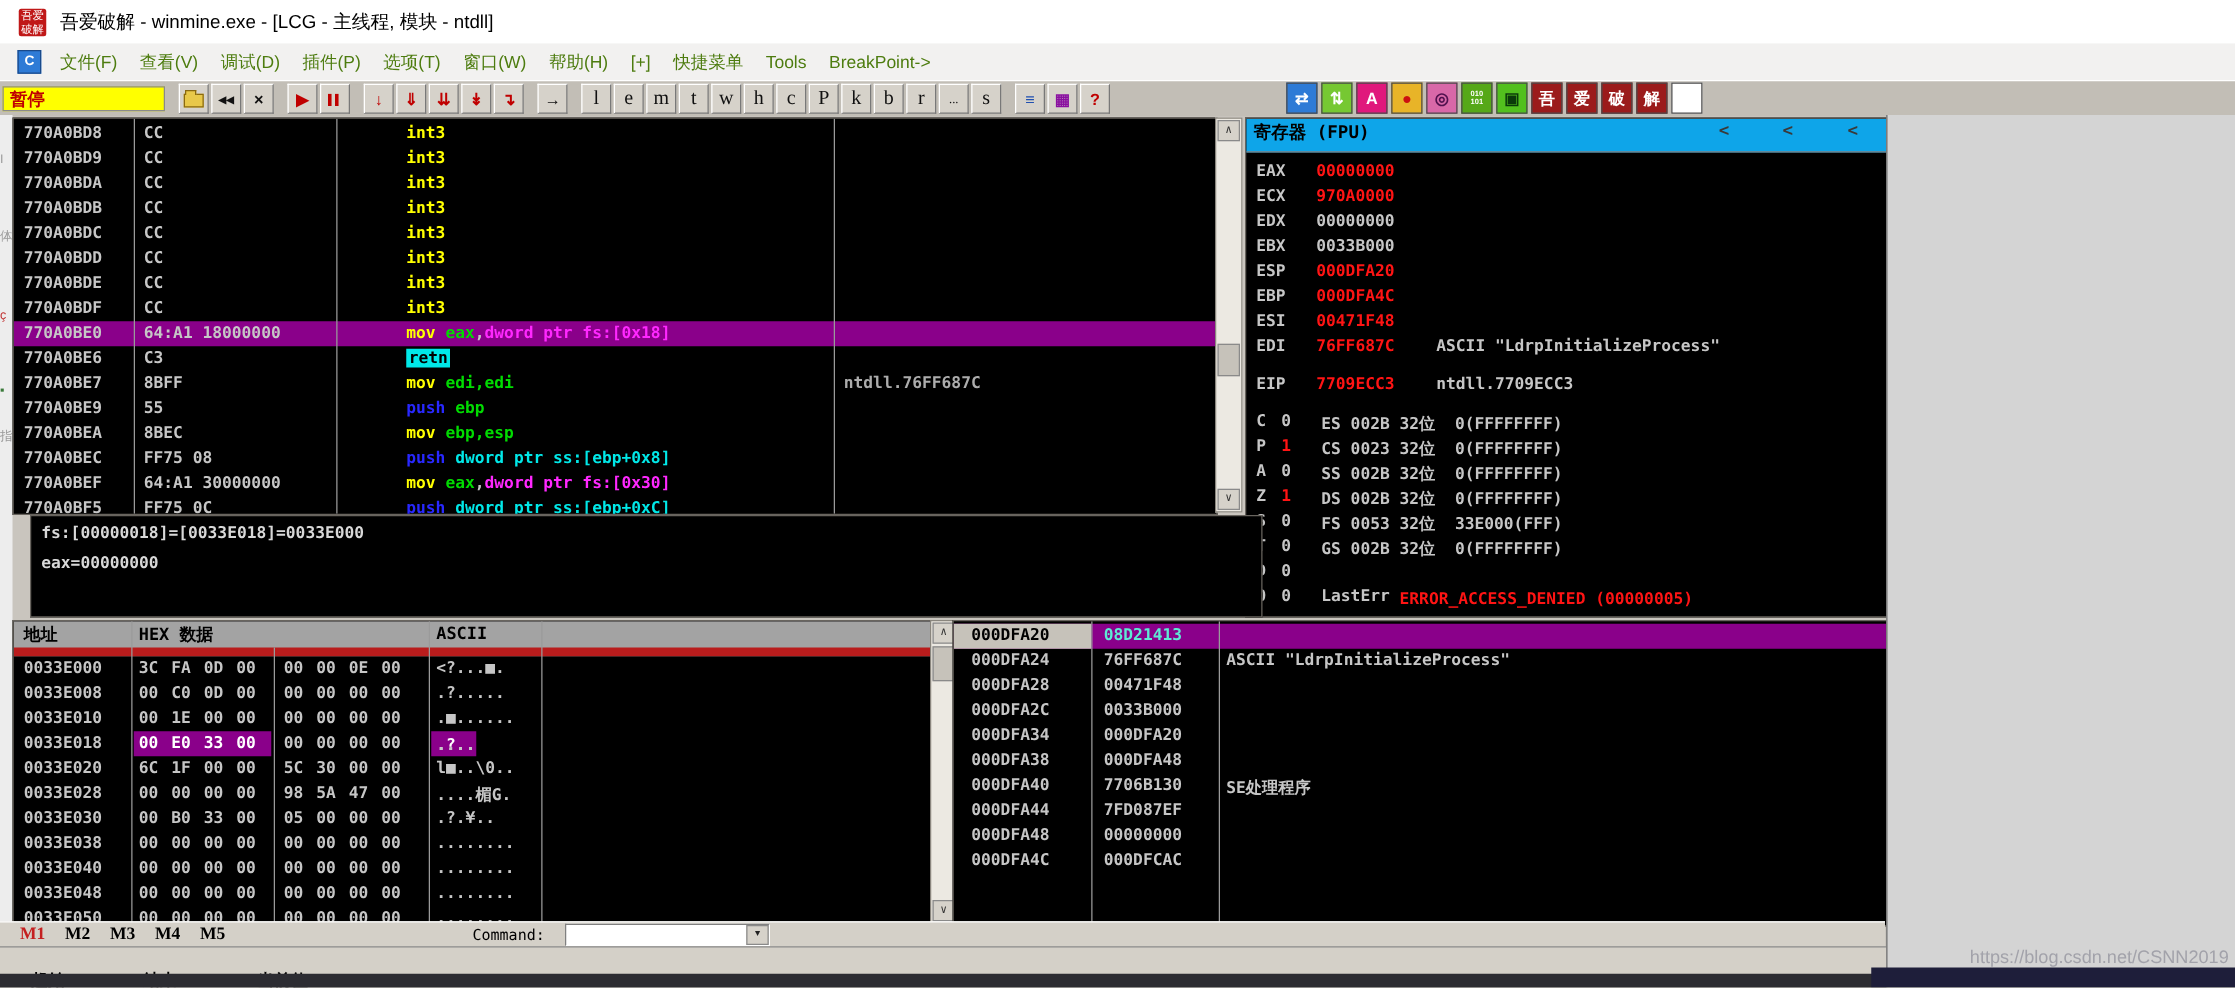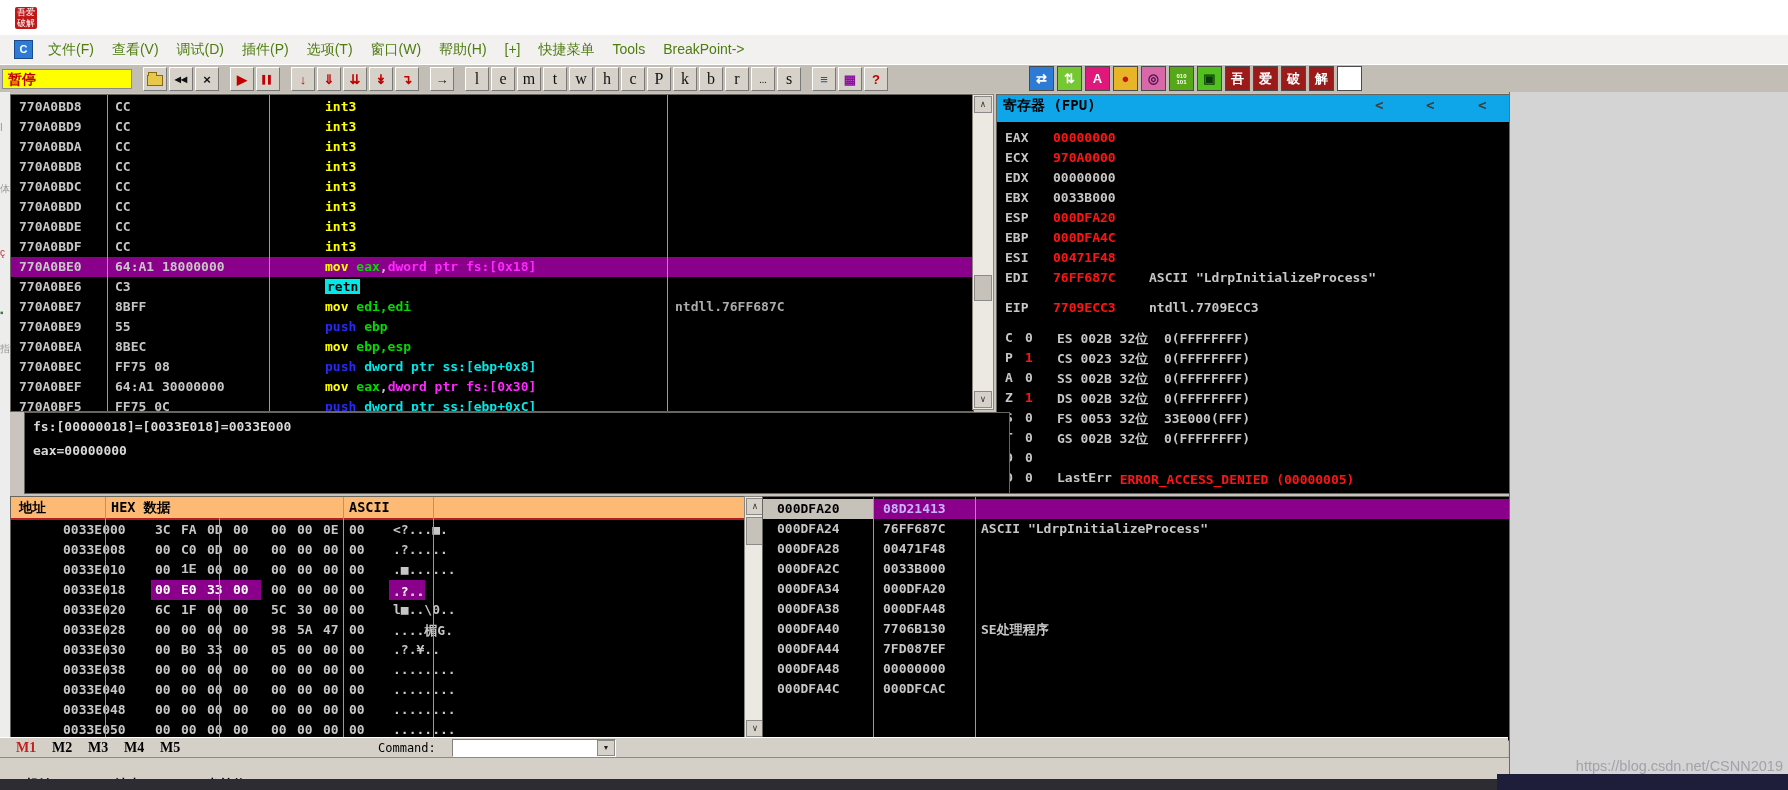--- a/index.html
+++ b/index.html
@@ -71,39 +71,39 @@
   .rval{left:56px;}
   .rcomment{left:152px;}
   .fletter{left:8px;}
   .fbit{left:28px;}
   .fseg{left:60px;white-space:pre;}
   .red{color:#FF1414;}
   .spacer{height:10px;}
   #info{left:24px;top:412px;width:984px;height:80px;}
   .info-line{position:absolute;left:8px;color:#D8D8D8;white-space:pre;}
   #hexpane{left:10px;top:496px;width:734px;height:241px;}
-  .hex-header{position:relative;height:21px;background:#fdba74;border-bottom:2px solid #b91c1c;color:#000;}
+  .hex-header{position:relative;height:21px;background:#a3a3a3;border-bottom:7px solid #b91c1c;color:#000;}
   .hex-header span{position:absolute;top:2px;color:#000;font-size:13.5px;}
   .hh-addr{left:8px;}
   .hh-hex{left:100px;}
   .hh-ascii{left:338px;}
-  .hrow{position:relative;height:20px;white-space:pre;margin-left:44px;}
+  .hrow{position:relative;height:20px;white-space:pre;}
   .hrow span{position:absolute;top:2px;}
   .h-addr{left:8px;}
   .h-ascii{left:338px;}
   .hlblock{position:absolute;top:0;height:20px;background:#8A008A;}
   .hlw{color:#FFFFFF;}
   #stackpane{left:762px;top:496px;width:746px;height:241px;padding-top:2px;}
   .srow{position:relative;height:20px;white-space:pre;}
   .srow span{position:absolute;top:2px;}
   .s-addr{left:14px;}
   .s-val{left:120px;}
   .s-com{left:218px;}
   .srow.sel{background:#8A008A;}
-  .srow.sel .s-val{color:#c4b5fd;}
+  .srow.sel .s-val{color:#5eead4;}
   .addrcell{position:absolute;left:0;top:0;width:110px;height:20px;background:#C6C2BA;}
   .srow.sel .s-addr{color:#000;}
   
   #cmdbar{position:absolute;left:0;top:737px;width:1508px;height:20px;background:#D4D0C8;
           border-top:1px solid #FFF;}
   .mtab{position:absolute;top:2px;font-family:"Liberation Serif",serif;font-weight:bold;
         font-size:14px;color:#000;}
   .mtab.active{color:#C42020;text-align:right;}
   .cmdlabel{position:absolute;left:378px;top:3px;font-family:"DejaVu Sans Mono",monospace;
             font-size:12px;color:#000;}
@@ -122,20 +122,21 @@
   #sliver{position:absolute;left:0;top:92px;width:10px;height:687px;background:#EDEDED;overflow:hidden;}
   .frag{position:absolute;left:0;width:10px;color:#9A9A9A;font-size:10px;}
 </style>
 </head>
 <body>
 
 <div id="app">
 
   <div class="titlebar">
     <div class="app-icon">吾爱破解</div>
+    <div class="title-text">吾爱破解 - winmine.exe - [LCG -  主线程, 模块 - ntdll]</div>
   </div>
 
   <div class="menubar">
     <div class="child-icon">C</div>
     <div id="menu-items" style="display:flex;">
         <div class="menu-item">文件(F)</div>
         <div class="menu-item">查看(V)</div>
         <div class="menu-item">调试(D)</div>
         <div class="menu-item">插件(P)</div>
         <div class="menu-item">选项(T)</div>
@@ -339,21 +340,21 @@
 
   <div id="hexpane" class="pane mono">
     <div class="hex-header">
       <span class="hh-addr">地址</span>
       <span class="hh-hex">HEX 数据</span>
       <span class="hh-ascii">ASCII</span>
     </div>
     <div id="hex-rows">
         <div class="hrow"><span class="h-addr">0033E000</span><span style="left: 100px;">3C</span><span style="left: 126px;">FA</span><span style="left: 152px;">0D</span><span style="left: 178px;">00</span><span style="left: 216px;">00</span><span style="left: 242px;">00</span><span style="left: 268px;">0E</span><span style="left: 294px;">00</span><span class="h-ascii">&lt;?...■.</span></div>
         <div class="hrow"><span class="h-addr">0033E008</span><span style="left: 100px;">00</span><span style="left: 126px;">C0</span><span style="left: 152px;">0D</span><span style="left: 178px;">00</span><span style="left: 216px;">00</span><span style="left: 242px;">00</span><span style="left: 268px;">00</span><span style="left: 294px;">00</span><span class="h-ascii">.?.....</span></div>
-        <div class="hrow"><span class="h-addr">0033E010</span><span style="left: 100px;">00</span><span style="left: 126px; font-family: Liberation Mono, monospace;">1E</span><span style="left: 152px;">00</span><span style="left: 178px;">00</span><span style="left: 216px;">00</span><span style="left: 242px;">00</span><span style="left: 268px;">00</span><span style="left: 294px;">00</span><span class="h-ascii">.■......</span></div>
+        <div class="hrow"><span class="h-addr">0033E010</span><span style="left: 100px;">00</span><span style="left: 126px;">1E</span><span style="left: 152px;">00</span><span style="left: 178px;">00</span><span style="left: 216px;">00</span><span style="left: 242px;">00</span><span style="left: 268px;">00</span><span style="left: 294px;">00</span><span class="h-ascii">.■......</span></div>
         <div class="hrow"><div class="hlblock" style="left: 96px; width: 110px;"></div><div class="hlblock" style="left: 334px; width: 36px;"></div><span class="h-addr">0033E018</span><span class="hlw" style="left: 100px;">00</span><span class="hlw" style="left: 126px;">E0</span><span class="hlw" style="left: 152px;">33</span><span class="hlw" style="left: 178px;">00</span><span style="left: 216px;">00</span><span style="left: 242px;">00</span><span style="left: 268px;">00</span><span style="left: 294px;">00</span><span class="h-ascii"><span class="hlw">.?..</span><span>....</span></span></div>
         <div class="hrow"><span class="h-addr">0033E020</span><span style="left: 100px;">6C</span><span style="left: 126px;">1F</span><span style="left: 152px;">00</span><span style="left: 178px;">00</span><span style="left: 216px;">5C</span><span style="left: 242px;">30</span><span style="left: 268px;">00</span><span style="left: 294px;">00</span><span class="h-ascii">l■..\0..</span></div>
         <div class="hrow"><span class="h-addr">0033E028</span><span style="left: 100px;">00</span><span style="left: 126px;">00</span><span style="left: 152px;">00</span><span style="left: 178px;">00</span><span style="left: 216px;">98</span><span style="left: 242px;">5A</span><span style="left: 268px;">47</span><span style="left: 294px;">00</span><span class="h-ascii">....楣G.</span></div>
         <div class="hrow"><span class="h-addr">0033E030</span><span style="left: 100px;">00</span><span style="left: 126px;">B0</span><span style="left: 152px;">33</span><span style="left: 178px;">00</span><span style="left: 216px;">05</span><span style="left: 242px;">00</span><span style="left: 268px;">00</span><span style="left: 294px;">00</span><span class="h-ascii">.?.¥..</span></div>
         <div class="hrow"><span class="h-addr">0033E038</span><span style="left: 100px;">00</span><span style="left: 126px;">00</span><span style="left: 152px;">00</span><span style="left: 178px;">00</span><span style="left: 216px;">00</span><span style="left: 242px;">00</span><span style="left: 268px;">00</span><span style="left: 294px;">00</span><span class="h-ascii">........</span></div>
         <div class="hrow"><span class="h-addr">0033E040</span><span style="left: 100px;">00</span><span style="left: 126px;">00</span><span style="left: 152px;">00</span><span style="left: 178px;">00</span><span style="left: 216px;">00</span><span style="left: 242px;">00</span><span style="left: 268px;">00</span><span style="left: 294px;">00</span><span class="h-ascii">........</span></div>
         <div class="hrow"><span class="h-addr">0033E048</span><span style="left: 100px;">00</span><span style="left: 126px;">00</span><span style="left: 152px;">00</span><span style="left: 178px;">00</span><span style="left: 216px;">00</span><span style="left: 242px;">00</span><span style="left: 268px;">00</span><span style="left: 294px;">00</span><span class="h-ascii">........</span></div>
         <div class="hrow"><span class="h-addr">0033E050</span><span style="left: 100px;">00</span><span style="left: 126px;">00</span><span style="left: 152px;">00</span><span style="left: 178px;">00</span><span style="left: 216px;">00</span><span style="left: 242px;">00</span><span style="left: 268px;">00</span><span style="left: 294px;">00</span><span class="h-ascii">........</span></div>
       </div>
     <div class="vline" style="left:94px;top:0"></div>

